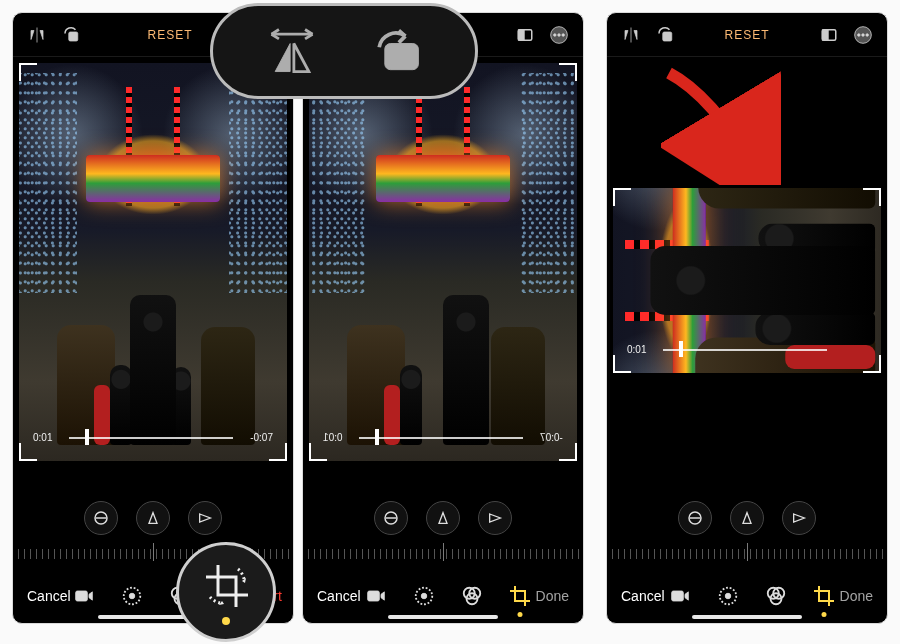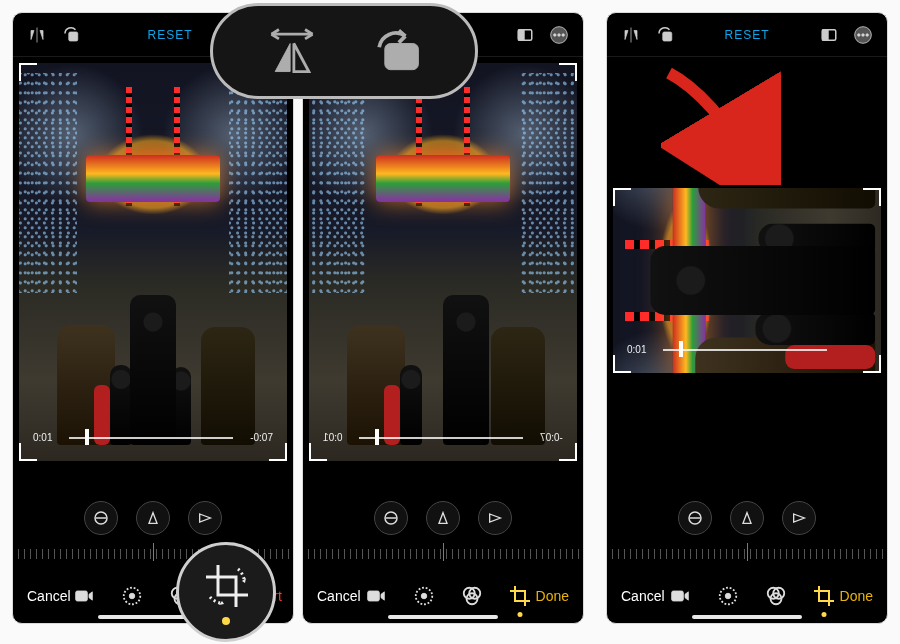--- a/index.html
+++ b/index.html
@@ -27,21 +27,21 @@
   .topbar {
     height: 44px;
     display: flex;
     align-items: center;
     justify-content: space-between;
     padding: 0 14px;
     border-bottom: 1px solid #1a1a1a;
   }
   .topbar .left, .topbar .right { display: flex; gap: 14px; align-items: center; }
   .reset-label {
-    color: #0ea5e9;
+    color: #fdba74;
     font-size: 12px;
     letter-spacing: 1px;
   }
   .icon {
     width: 20px; height: 20px;
     display: flex; align-items: center; justify-content: center;
   }
   .icon svg { stroke: #ccc; fill: #ccc; }
   .canvas {
     flex: 1;
@@ -158,21 +158,21 @@
   }
   .bottombar {
     height: 54px;
     display: flex;
     align-items: center;
     justify-content: space-between;
     padding: 0 14px;
   }
   .bb-left, .bb-right { font-size: 14px; }
   .bb-left { color: #ffffff; }
-  .bb-right.done { color: #eab308; }
+  .bb-right.done { color: #a3a3a3; }
   .bb-right.revert { color: #ff3b30; }
   .tool-row { display: flex; gap: 22px; align-items: center; }
   .tool-row .icon { width: 26px; height: 26px; }
   .tool-row .icon svg { stroke: #d9d9d9; fill: #d9d9d9; }
   .tool-row .icon.active svg { stroke:#ffd94a; fill:#ffd94a; }
   .tool-row .icon.active::after {
     content:""; position:absolute; width:5px; height:5px; border-radius:50%; background:#ffd94a; bottom:-8px; left:50%; transform:translateX(-50%);
   }
   .tool-row .icon { position: relative; }
   .home-indicator {

